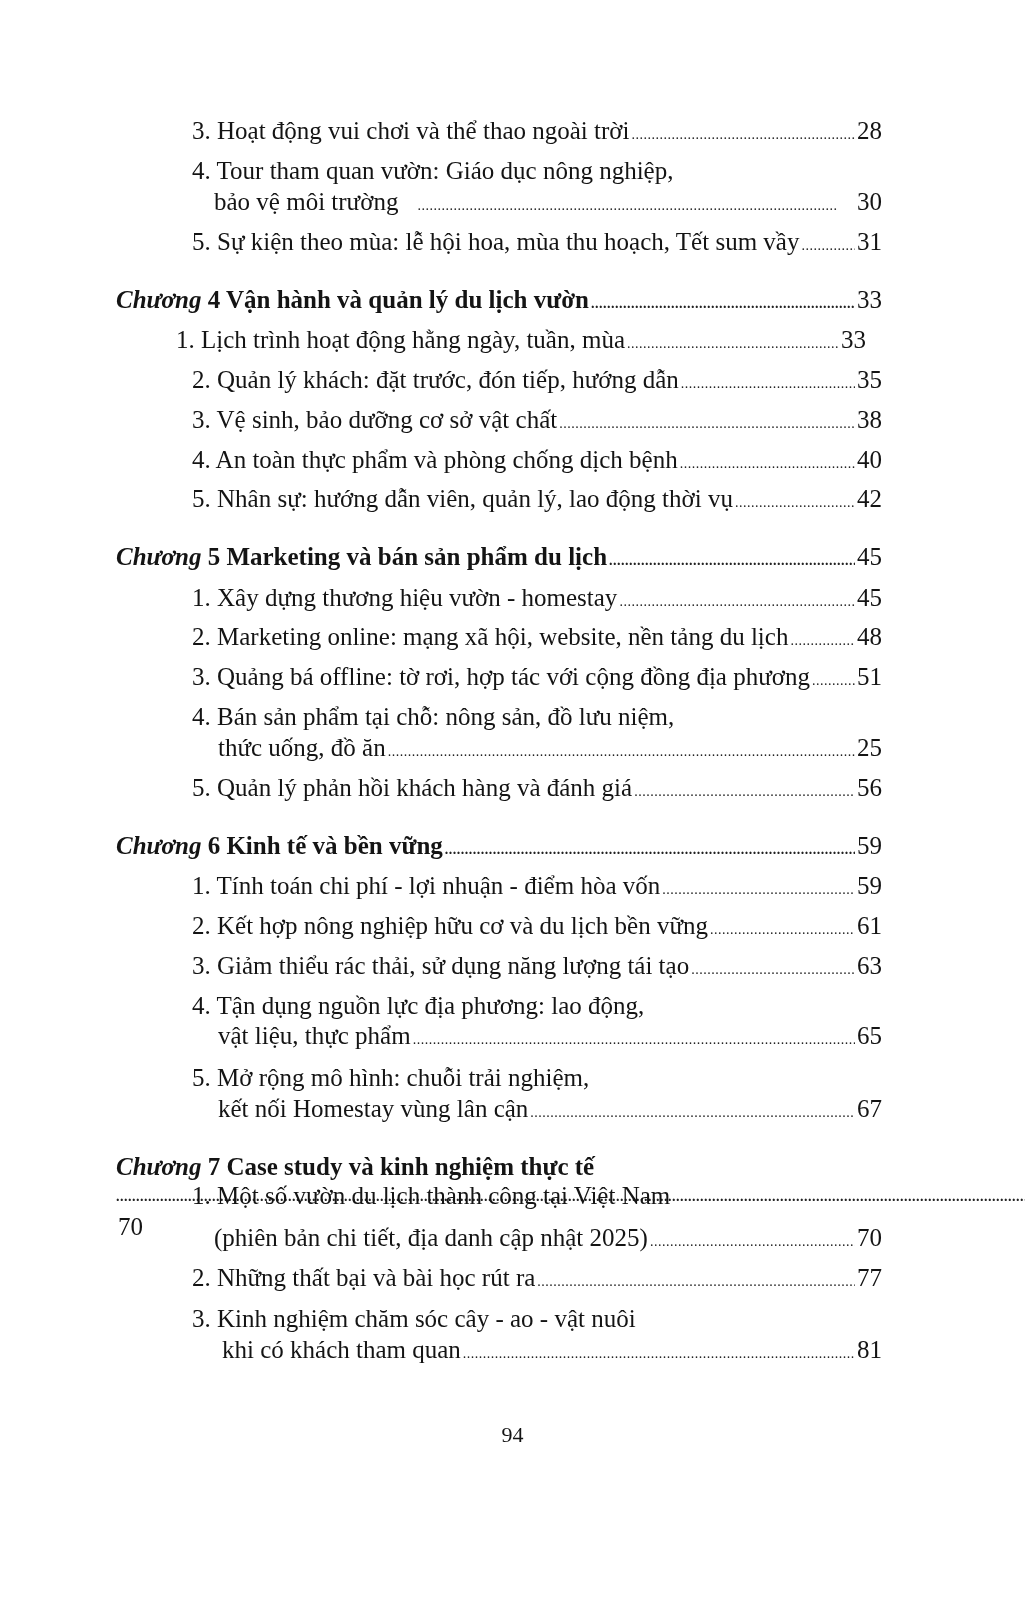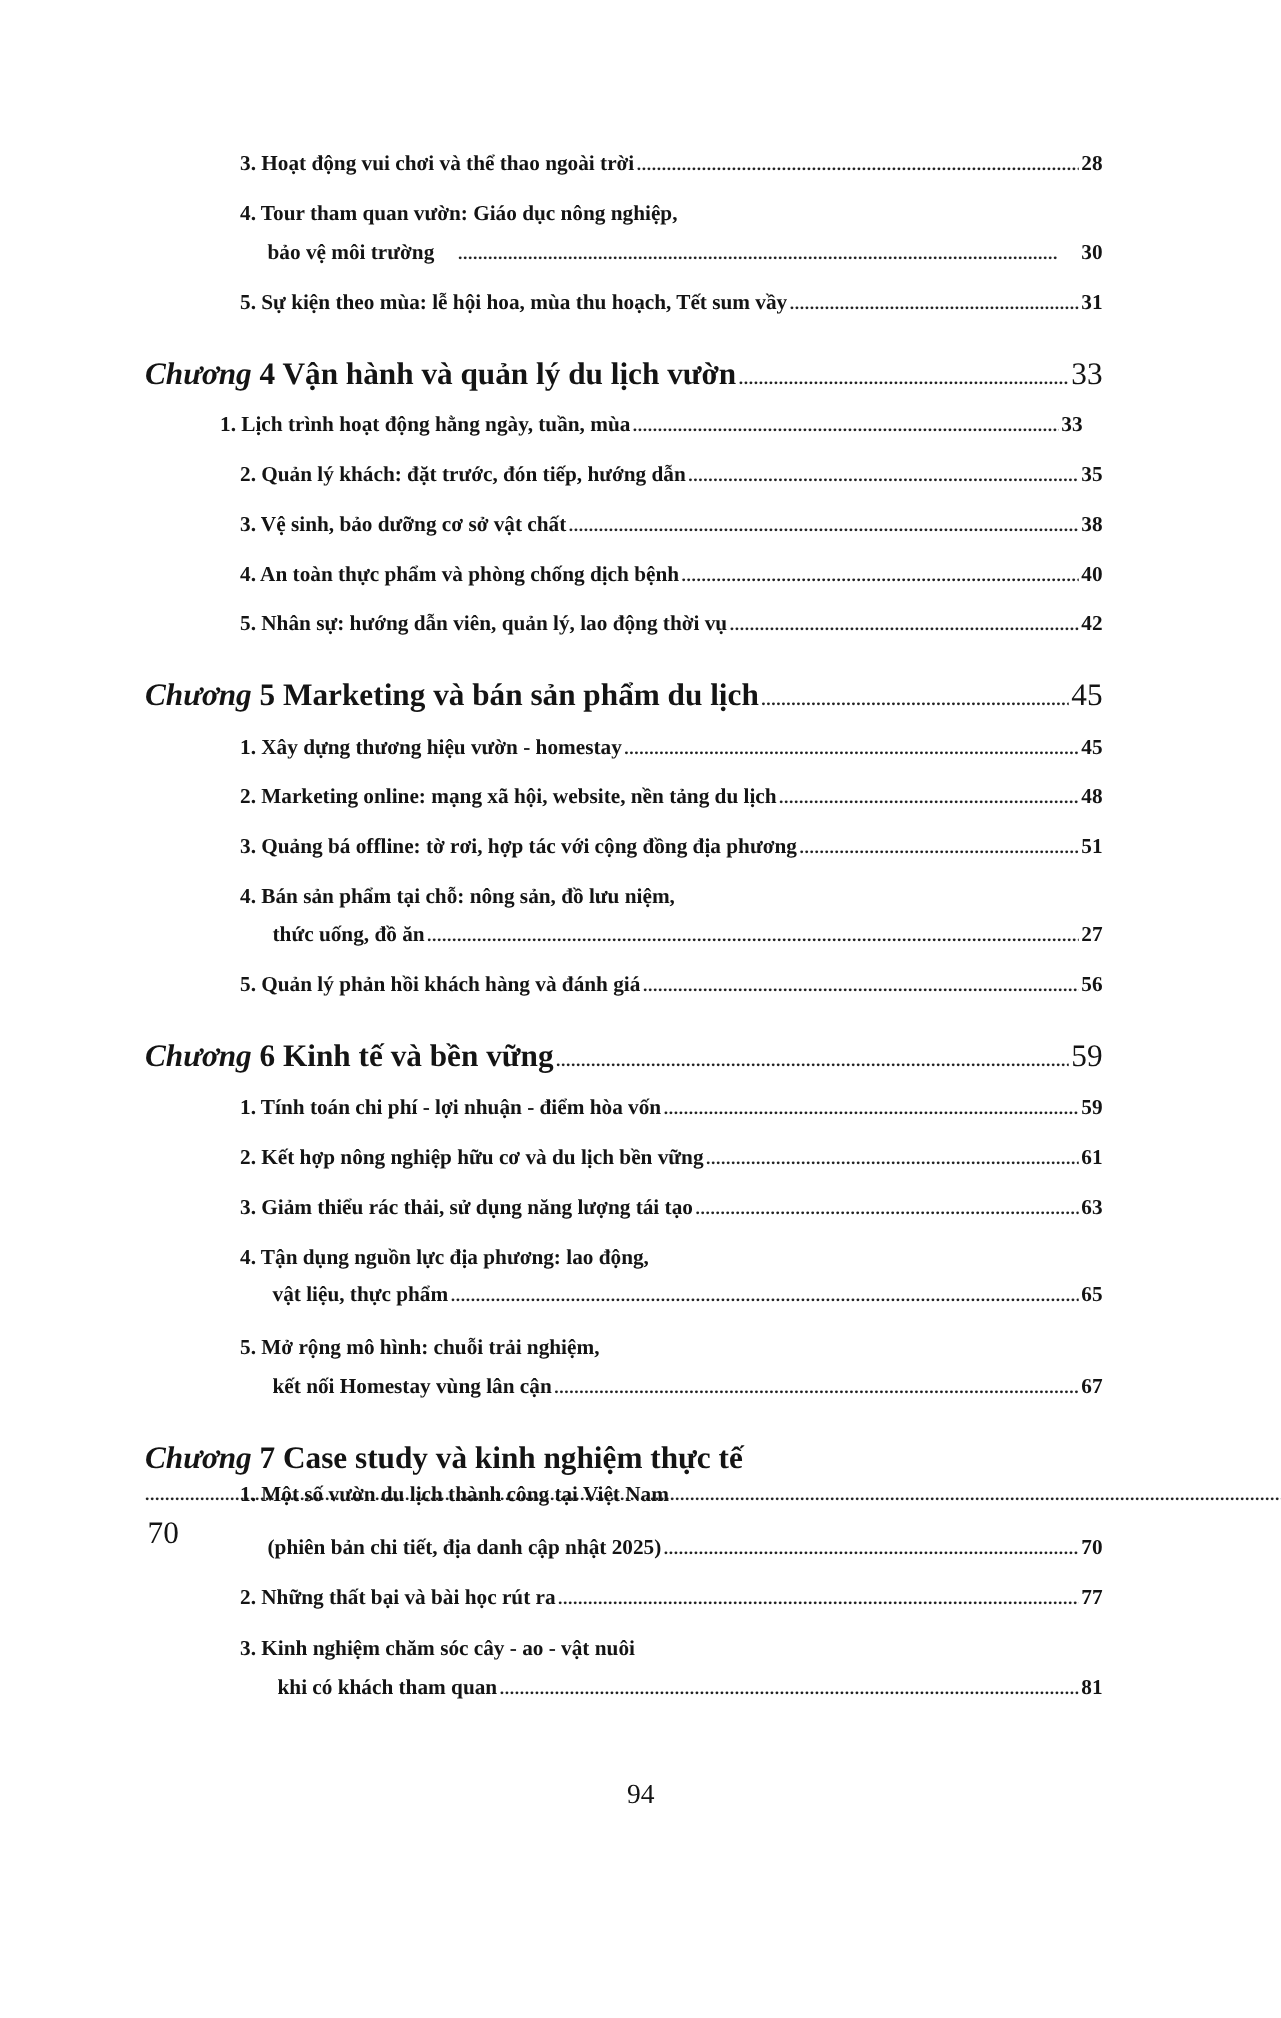--- a/index.html
+++ b/index.html
@@ -18,24 +18,23 @@
     .toc {
       position: absolute;
       left: 0;
       top: 0;
       width: 1025px;
     }
     .row {
       position: absolute;
       display: flex;
       align-items: baseline;
-      font-size: 17px;
+      font-size: 25px;
       line-height: 30px;
       white-space: nowrap;
-      font-weight: bold;
     }
     .row .label {
       flex: 0 0 auto;
       padding-right: 2px;
     }
     .row .leader {
       flex: 1 1 auto;
       overflow: hidden;
       letter-spacing: 0.5px;
       font-size: 14px;
@@ -146,21 +145,21 @@
     <span class="label">3. Quảng bá offline: tờ rơi, hợp tác với cộng đồng địa phương</span>
     <span class="leader"></span>
     <span class="page">51</span>
   </div>
   <div class="row" style="left:192px; top:702px; width:690px;">
     <span class="label">4. Bán sản phẩm tại chỗ: nông sản, đồ lưu niệm,</span>
   </div>
   <div class="row" style="left:218px; top:733px; width:664px;">
     <span class="label">thức uống, đồ ăn</span>
     <span class="leader"></span>
-    <span class="page">27</span>
+    <span class="page">25</span>
   </div>
   <div class="row" style="left:192px; top:773px; width:690px;">
     <span class="label">5. Quản lý phản hồi khách hàng và đánh giá</span>
     <span class="leader"></span>
     <span class="page">56</span>
   </div>
 
   <div class="row chapter" style="left:116px; top:831px; width:766px;">
     <span class="label"><span class="ch-word">Chương</span> <span>6</span> <span>Kinh tế và bền vững</span></span>
     <span class="leader"></span>

